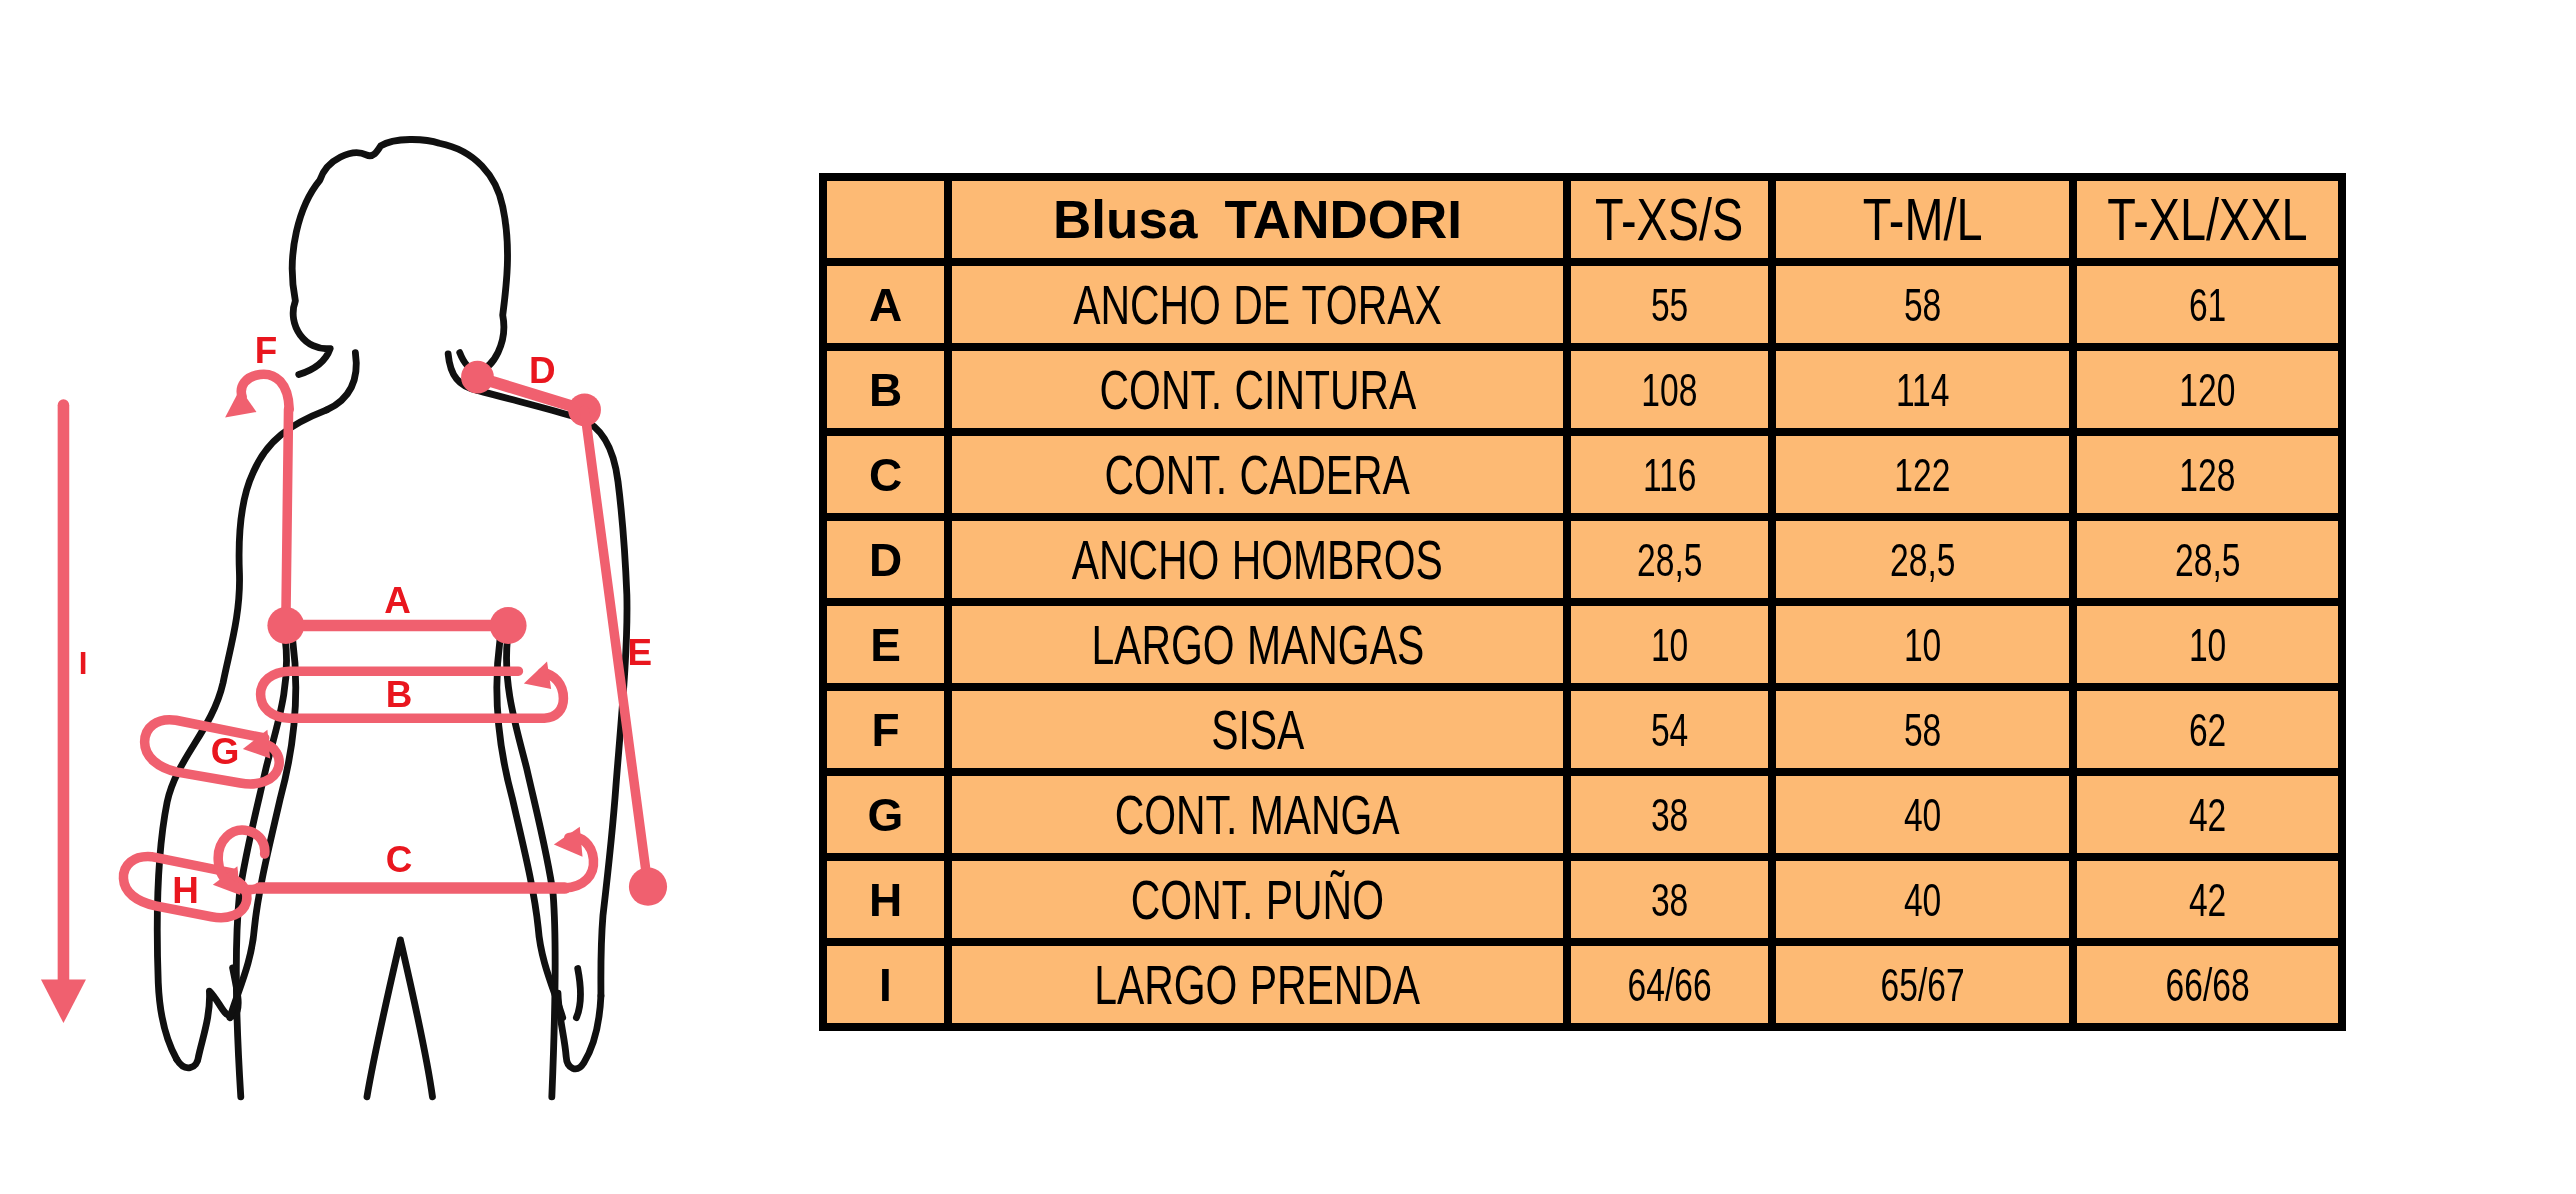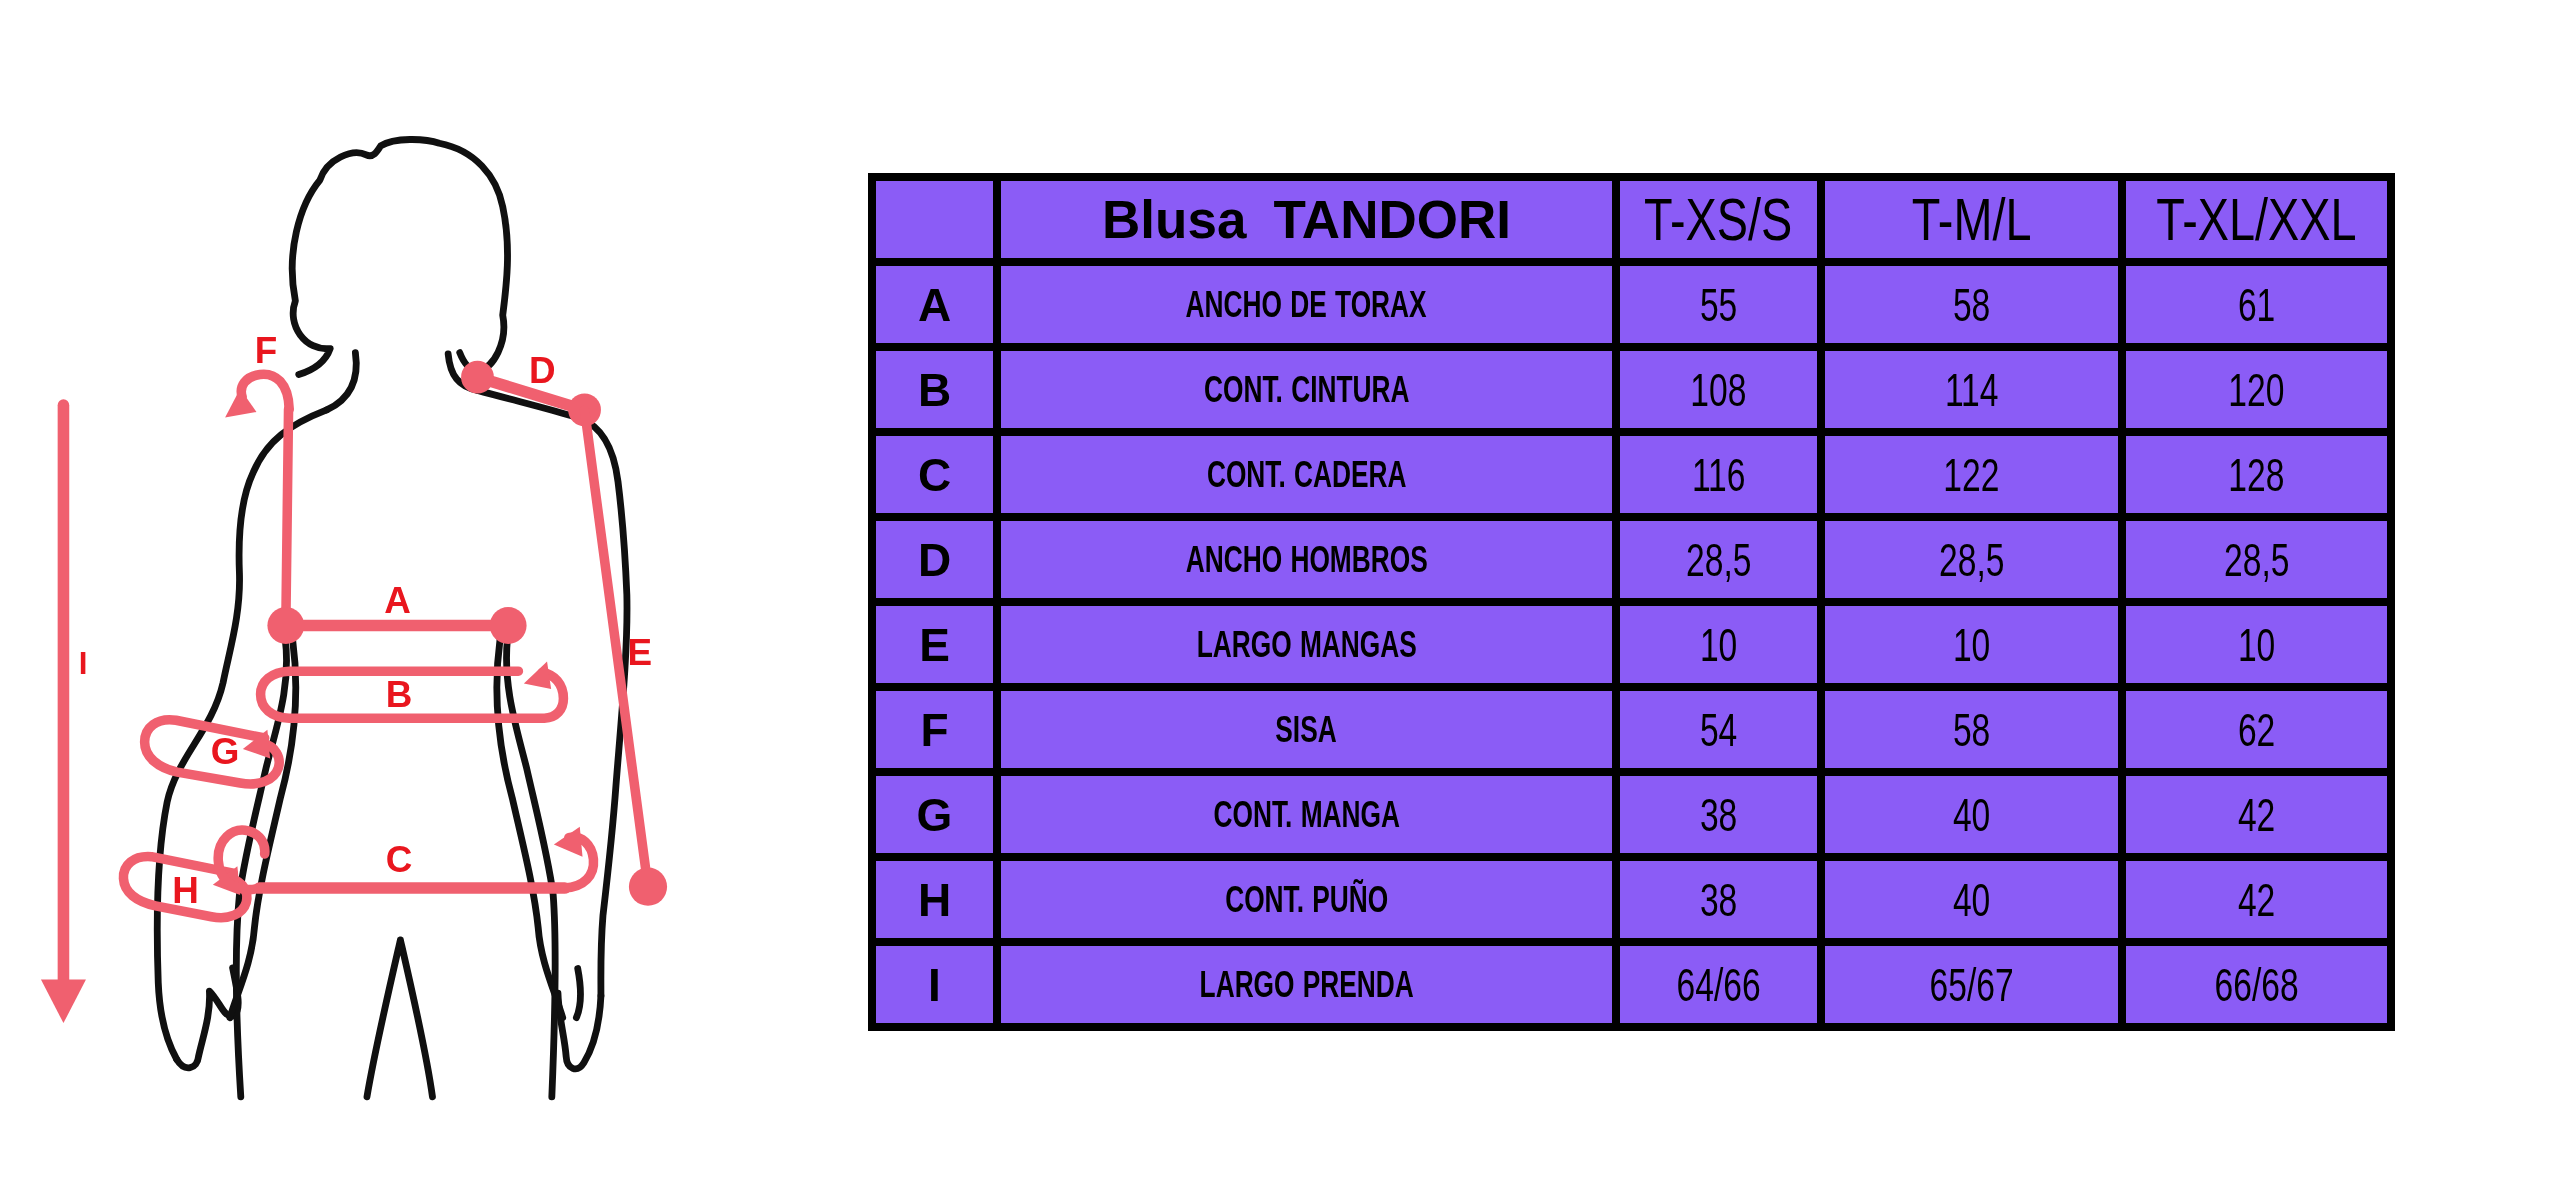--- a/index.html
+++ b/index.html
@@ -11,33 +11,33 @@
   #figure-svg{position:absolute;left:0;top:0;width:839px;height:1195px;}
   .outline{fill:none;stroke:#101010;stroke-width:10;stroke-linecap:round;stroke-linejoin:round;}
   .tape{fill:none;stroke:var(--coral);stroke-width:14;stroke-linecap:round;stroke-linejoin:round;}
   .tape-thick{fill:none;stroke:var(--coral);stroke-width:17;stroke-linecap:round;}
   .dot{fill:var(--coral);stroke:none;}
   .ahead{fill:var(--coral);stroke:none;}
   .flabel{fill:var(--labelred);font-family:"Liberation Sans",sans-serif;
           font-weight:bold;font-size:54px;text-anchor:middle;}
   
   #size-table{
-    position:absolute;left:868px;top:173px;width:1520px;height:849px;
-    border-collapse:collapse;table-layout:fixed;background:#8b5cf6;
+    position:absolute;left:819px;top:173px;width:1520px;height:849px;
+    border-collapse:collapse;table-layout:fixed;background:#fdba74;
   }
   #size-table td{
     border:8.2px solid #000;text-align:center;vertical-align:middle;
     padding:0;color:#000;overflow:hidden;white-space:nowrap;
   }
   .cell-title{font-size:53px;font-weight:bold;letter-spacing:0;word-spacing:12.3px;}
   .cond{display:inline-block;transform:scaleX(.73);transform-origin:50% 50%;white-space:nowrap;}
   .cond-h{display:inline-block;transform:scaleX(.78);transform-origin:50% 50%;white-space:nowrap;}
   .cell-size{font-size:60px;font-weight:normal;}
   .cell-key{font-size:46px;font-weight:bold;color:var(--labelred);}
-  .cell-name{font-size:36px;word-spacing:1.4px;font-weight:bold;}
+  .cell-name{font-size:56px;word-spacing:1.4px;}
   .cell-val{font-size:46px;}
 </style>
 </head>
 <body style="--coral: #f0606f; --labelred: #e9161e;">
 
 <svg id="figure-svg" viewBox="0 0 1230 1752">
 
   <g>
     <path class="outline" d="M 438,549 C 464,541 478,528 484,511 C 448,515 420,477 433,441
          C 419,371 439,300 469,264 C 479,233 517,217 537,227

